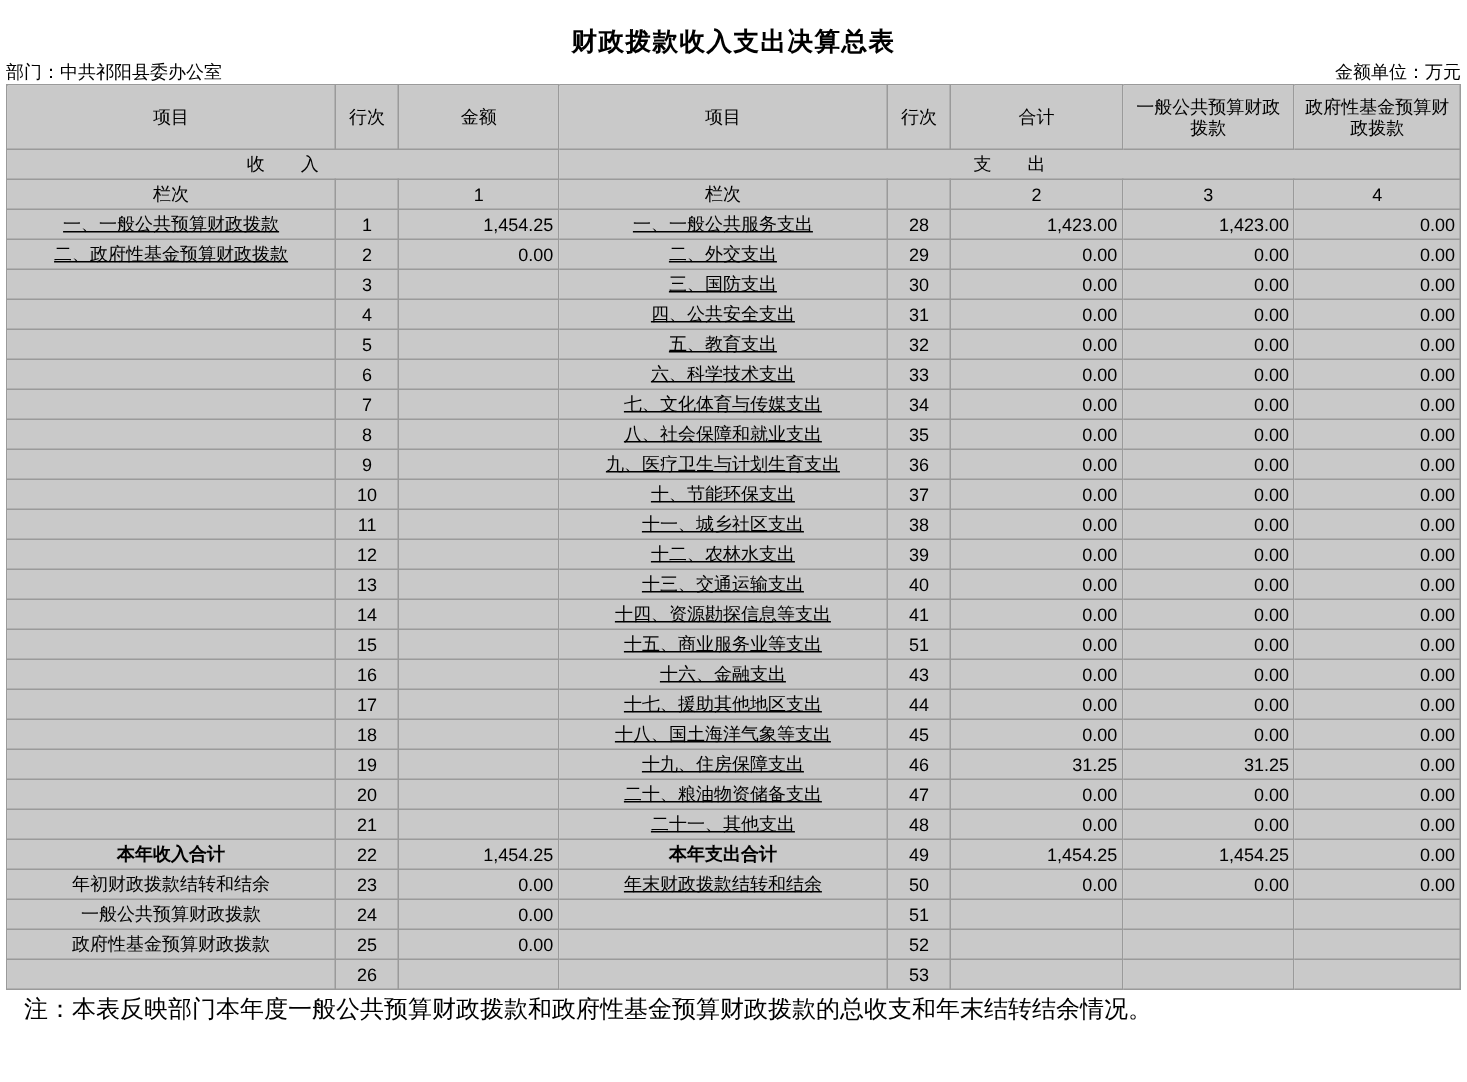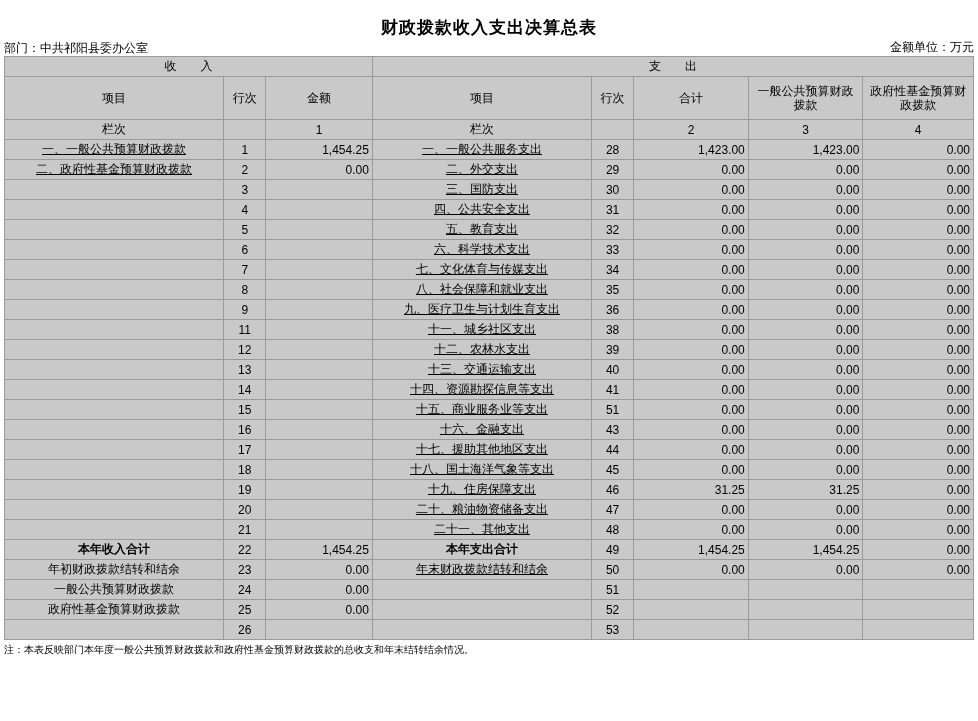--- a/index.html
+++ b/index.html
@@ -32,21 +32,20 @@
     display: flex;
     justify-content: space-between;
     align-items: flex-end;
     font-size: 12px;
     padding: 0 4px 1px 4px;
     height: 16px;
   }
   .meta-right {
     text-align: right;
     line-height: 13px;
-    font-family: Liberation Mono, monospace;
   }
   .meta-left {
     line-height: 13px;
   }
   .meta-top-right {
     text-align: right;
     font-size: 12px;
     padding: 0 4px;
     height: 15px;
     line-height: 15px;
@@ -89,22 +88,22 @@
   }
   td.bold-ctr {
     text-align: center;
     font-weight: bold;
     font-family: Liberation Serif, serif;
   }
   td.empty {
     background: #c9c9c9;
   }
   .note {
-    font-size: 10px;
-    padding: 3px 4px 0 4px;
+    font-size: 16px;
+    padding: 3px 4px 0 16px;
   }
   .col-item-l { width: 218px; }
   .col-line-l { width: 42px; }
   .col-amt-l  { width: 106px; }
   .col-item-r { width: 218px; }
   .col-line-r { width: 42px; }
   .col-tot    { width: 114px; }
   .col-gen    { width: 114px; }
   .col-fund   { width: 110px; }
 </style>
@@ -126,33 +125,33 @@
       <col class="col-item-l">
         <col class="col-line-l">
         <col class="col-amt-l">
       <col class="col-item-r">
         <col class="col-line-r">
         <col class="col-tot">
         <col class="col-gen">
         <col class="col-fund">
     </colgroup>
     <tbody id="table-body">
-      <tr>
-        <td class="grp" colspan="3">收　　入</td>
-        <td class="grp" colspan="5">支　　出</td>
-      </tr>
       <tr style="height:42px">
         <td class="hdr" style="height:42px">项目</td>
         <td class="hdr">行次</td>
         <td class="hdr">金额</td>
         <td class="hdr">项目</td>
         <td class="hdr">行次</td>
         <td class="hdr">合计</td>
         <td class="hdr" style="white-space:normal;line-height:14px">一般公共预算财政拨款</td>
         <td class="hdr" style="white-space:normal;line-height:14px">政府性基金预算财政拨款</td>
+      </tr>
+      <tr>
+        <td class="grp" colspan="3">收　　入</td>
+        <td class="grp" colspan="5">支　　出</td>
       </tr>
       <tr>
         <td class="hdr">栏次</td>
         <td class="hdr"></td>
         <td class="hdr">1</td>
         <td class="hdr">栏次</td>
         <td class="hdr"></td>
         <td class="hdr">2</td>
         <td class="hdr">3</td>
         <td class="hdr">4</td>
@@ -242,20 +241,30 @@
           <td class="ctr">9</td>
           <td class="num"></td>
           <td class="lbl">九、医疗卫生与计划生育支出</td>
           <td class="ctr">36</td>
           <td class="num">0.00</td>
           <td class="num">0.00</td>
           <td class="num">0.00</td>
         </tr>
         <tr>
           <td class="empty"></td>
+          <td class="ctr">10</td>
+          <td class="num"></td>
+          <td class="lbl">十、节能环保支出</td>
+          <td class="ctr">37</td>
+          <td class="num">0.00</td>
+          <td class="num">0.00</td>
+          <td class="num">0.00</td>
+        </tr>
+        <tr>
+          <td class="empty"></td>
           <td class="ctr">11</td>
           <td class="num"></td>
           <td class="lbl">十一、城乡社区支出</td>
           <td class="ctr">38</td>
           <td class="num">0.00</td>
           <td class="num">0.00</td>
           <td class="num">0.00</td>
         </tr>
         <tr>
           <td class="empty"></td>

